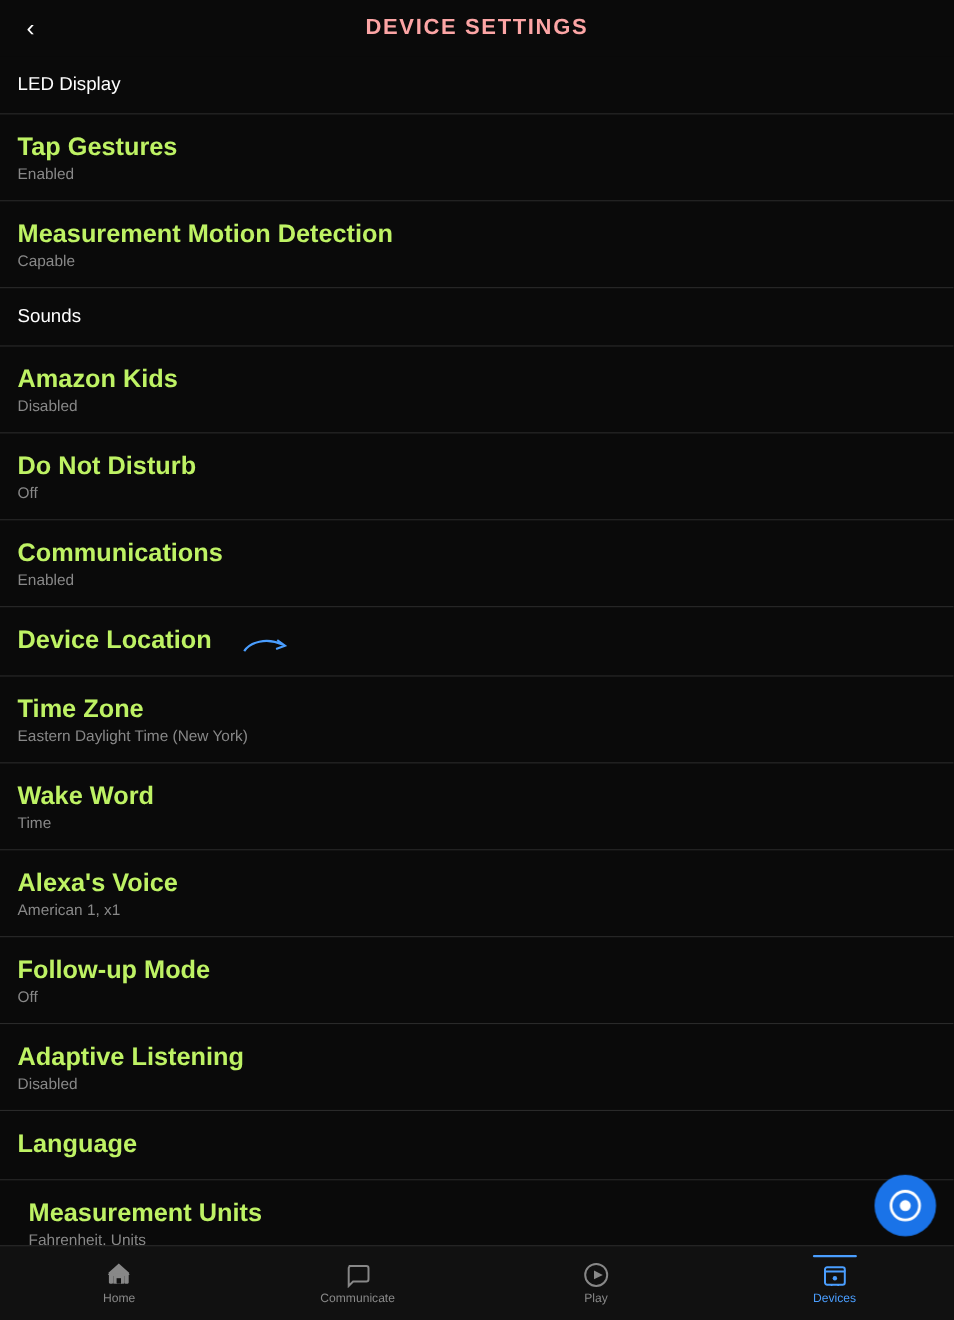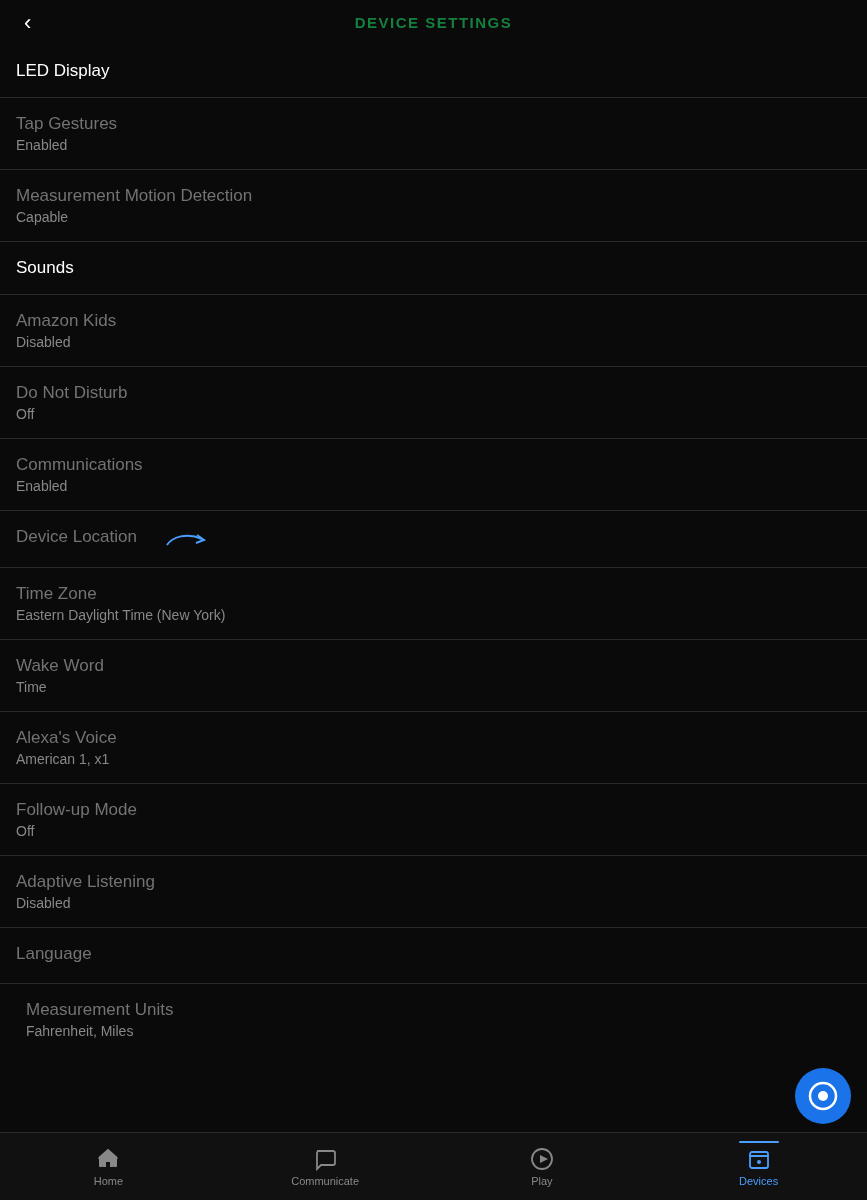--- a/index.html
+++ b/index.html
@@ -26,44 +26,44 @@
       position: absolute;
       left: 16px;
       color: #ffffff;
       font-size: 22px;
       cursor: pointer;
       background: none;
       border: none;
       padding: 4px 8px;
     }
     .header-title {
-      font-size: 15px;
+      font-size: 20px;
       font-weight: 600;
       letter-spacing: 1.5px;
-      color: #15803d;
+      color: #fca5a5;
       text-transform: uppercase;
     }
 
     
     .settings-list {
       list-style: none;
     }
     .settings-item {
       padding: 16px 16px;
       border-bottom: 1px solid #2a2a2a;
       cursor: pointer;
     }
     .settings-item:last-child {
       border-bottom: none;
       padding-left: 26px;
     }
     .settings-item-label {
-      font-size: 17px;
-      font-weight: 400;
-      color: #737373;
+      font-size: 23px;
+      font-weight: 700;
+      color: #bef264;
       margin-bottom: 3px;
     }
     .settings-item-value {
       font-size: 14px;
       color: #888888;
       margin-top: 2px;
     }
     .settings-item-label-only {
       font-size: 17px;
       font-weight: 400;
@@ -187,21 +187,21 @@
     <div class="settings-item-label">Do Not Disturb</div>
     <div class="settings-item-value">Off</div>
   </li>
 
   <li class="settings-item">
     <div class="settings-item-label">Communications</div>
     <div class="settings-item-value">Enabled</div>
   </li>
 
   <li class="settings-item">
-    <div style="display:flex; align-items:flex-start; gap:25px;">
+    <div style="display:flex; align-items:flex-end; gap:25px;">
       <div class="settings-item-label">Device Location</div>
 
       <svg width="50" height="24" viewBox="0 0 50 24" fill="none">
         <path d="M5 18 C10 10, 25 5, 40 12" stroke="#4a9eff" stroke-width="2" fill="none"></path>
         <path d="M35 8 L42 13 L34 16" stroke="#4a9eff" stroke-width="2" fill="none"></path>
       </svg>
     </div>
   </li>
 
   <li class="settings-item">
@@ -228,21 +228,21 @@
     <div class="settings-item-label">Adaptive Listening</div>
     <div class="settings-item-value">Disabled</div>
   </li>
 
   <li class="settings-item">
     <div class="settings-item-label">Language</div>
   </li>
 
   <li class="settings-item">
     <div class="settings-item-label">Measurement Units</div>
-    <div class="settings-item-value">Fahrenheit, Miles</div>
+    <div class="settings-item-value">Fahrenheit, Units</div>
   </li>
 
 </ul>
 
 <button class="fab-btn">
   <svg width="30" height="30" viewBox="0 0 30 30" fill="none">
     <circle cx="15" cy="15" r="13" stroke="white" stroke-width="2.5" fill="none"></circle>
     <circle cx="15" cy="15" r="5" fill="white"></circle>
   </svg>
 </button>

